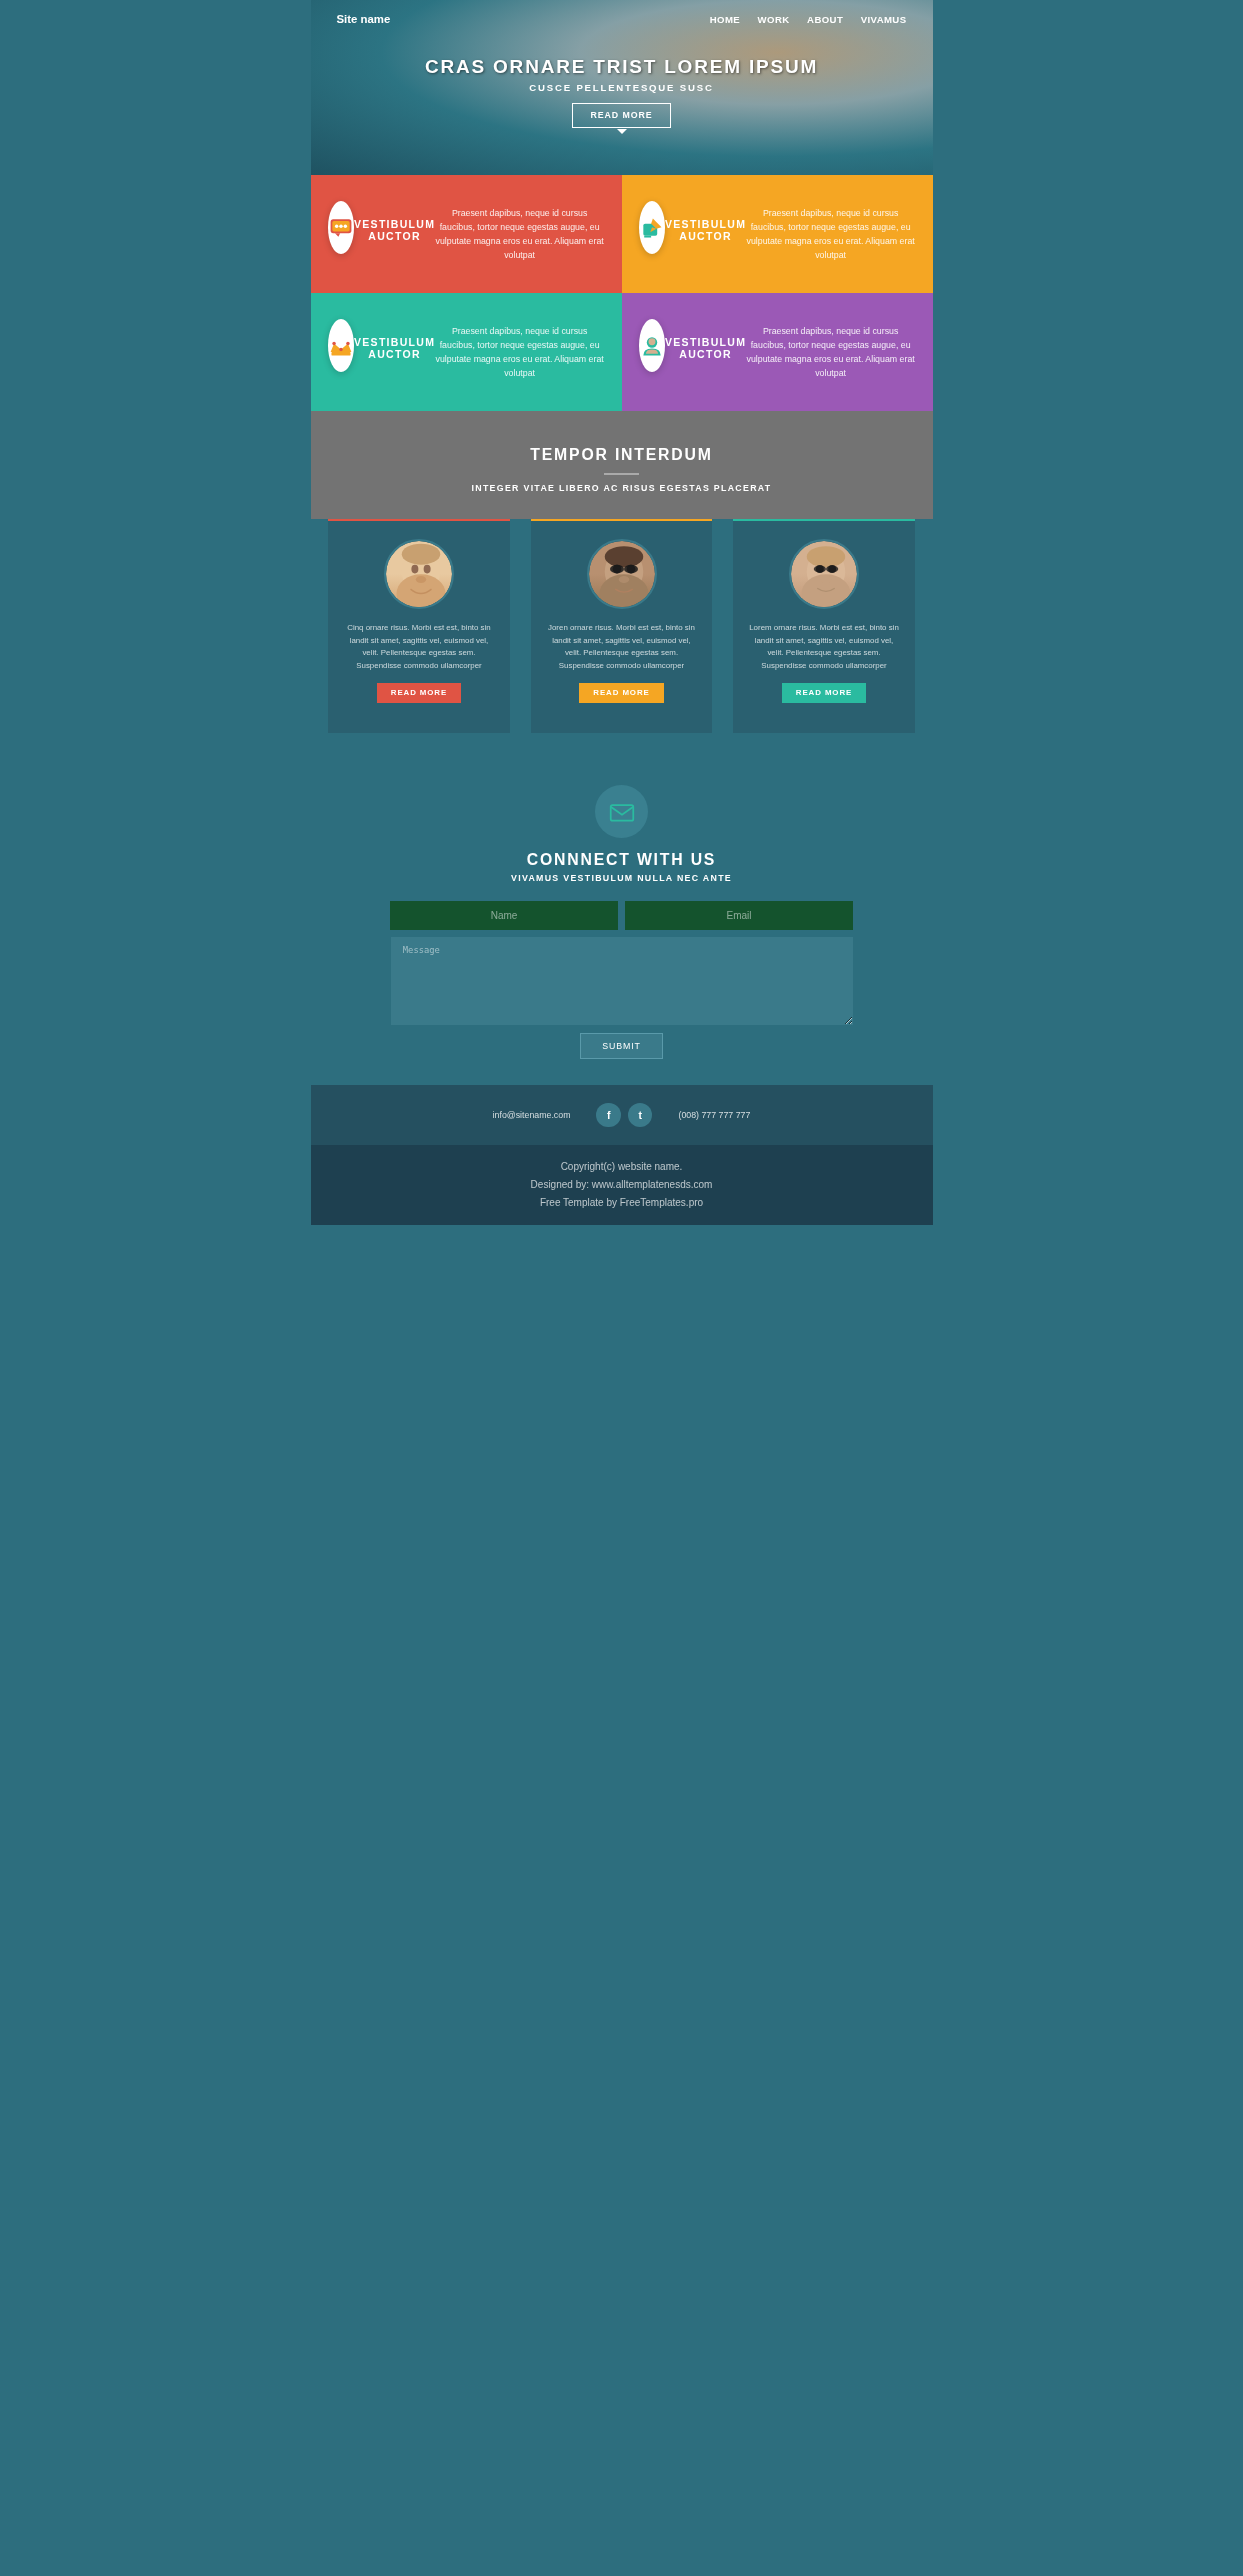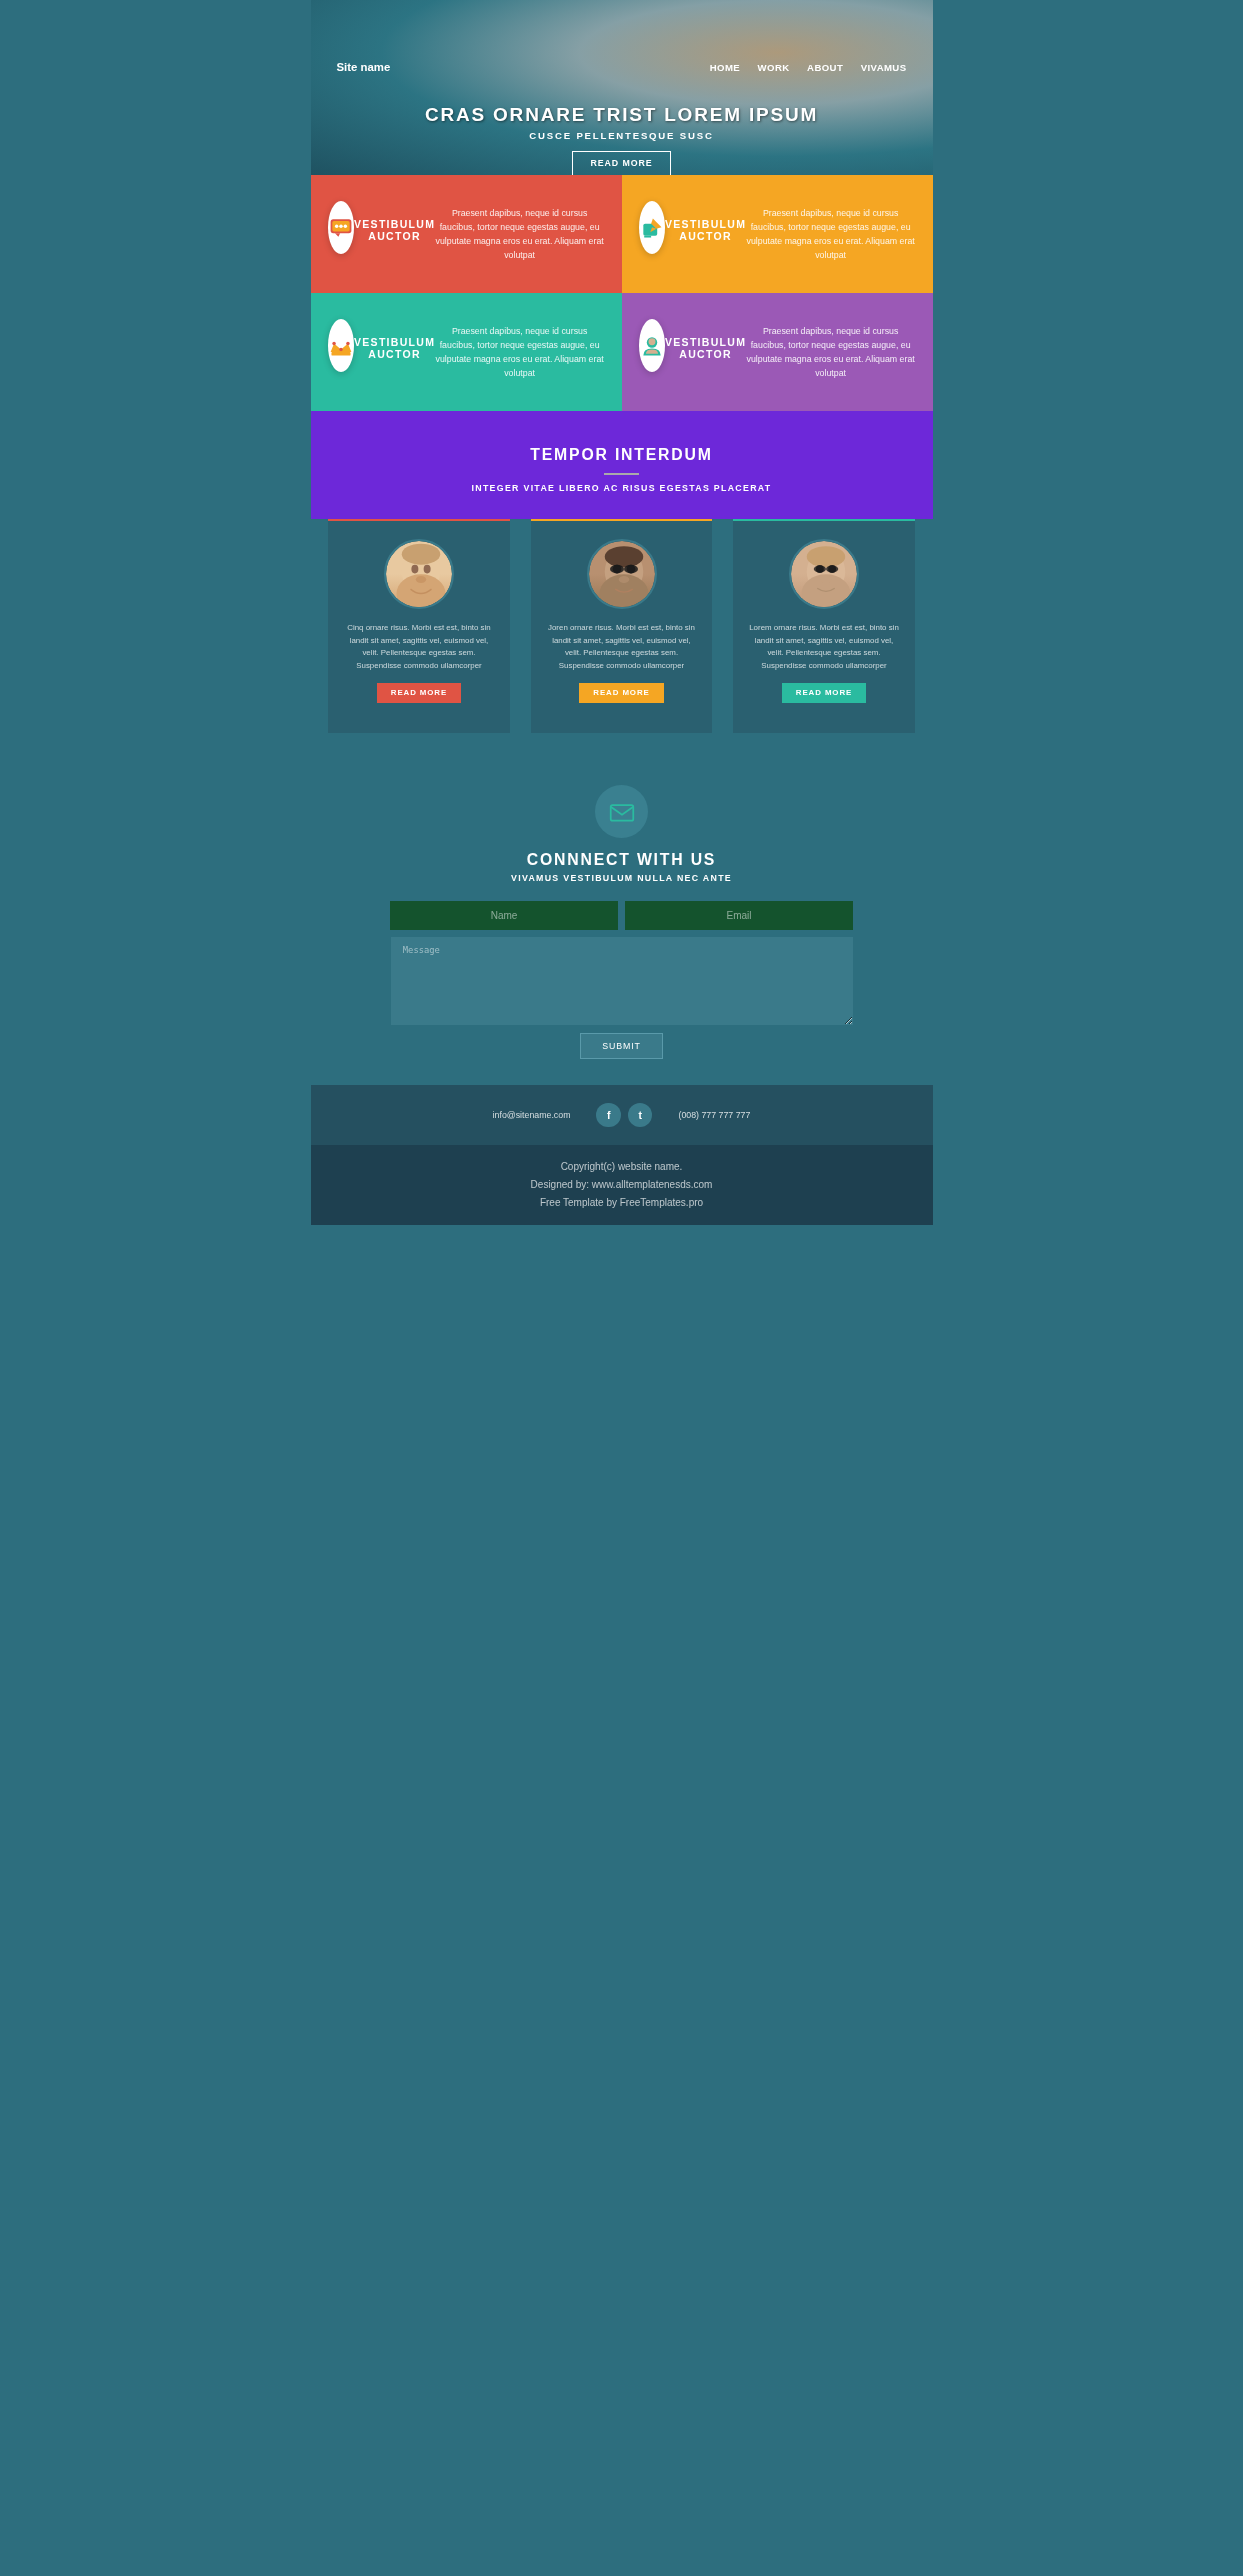--- a/index.html
+++ b/index.html
@@ -20,21 +20,20 @@
         radial-gradient(ellipse at 75% 30%, #c8a882 0%, #9bb0b5 30%, #2d7a8a 60%, #1e5060 100%);
       opacity: 0.8;
     }
     .nav {
       position: relative;
       z-index: 2;
       display: flex;
       justify-content: space-between;
       align-items: center;
       padding: 13px 26px;
-      margin-top: 48px;
     }
     .site-name {
       color: #fff;
       font-size: 11.4px;
       font-weight: bold;
     }
     .nav-links {
       display: flex;
       gap: 17.5px;
     }
@@ -133,21 +132,21 @@
       font-size: 8.8px;
       color: rgba(255,255,255,0.9);
       line-height: 1.6;
       max-width: 193px;
     }
 
     
     .section-title-block {
       text-align: center;
       padding: 35px 17.5px 26px;
-      background: #6d28d9;
+      background: #737373;
     }
     .section-title {
       font-size: 15.8px;
       font-weight: 900;
       letter-spacing: 1.8px;
       text-transform: uppercase;
       color: #fff;
     }
     .section-divider {
       width: 35px;

